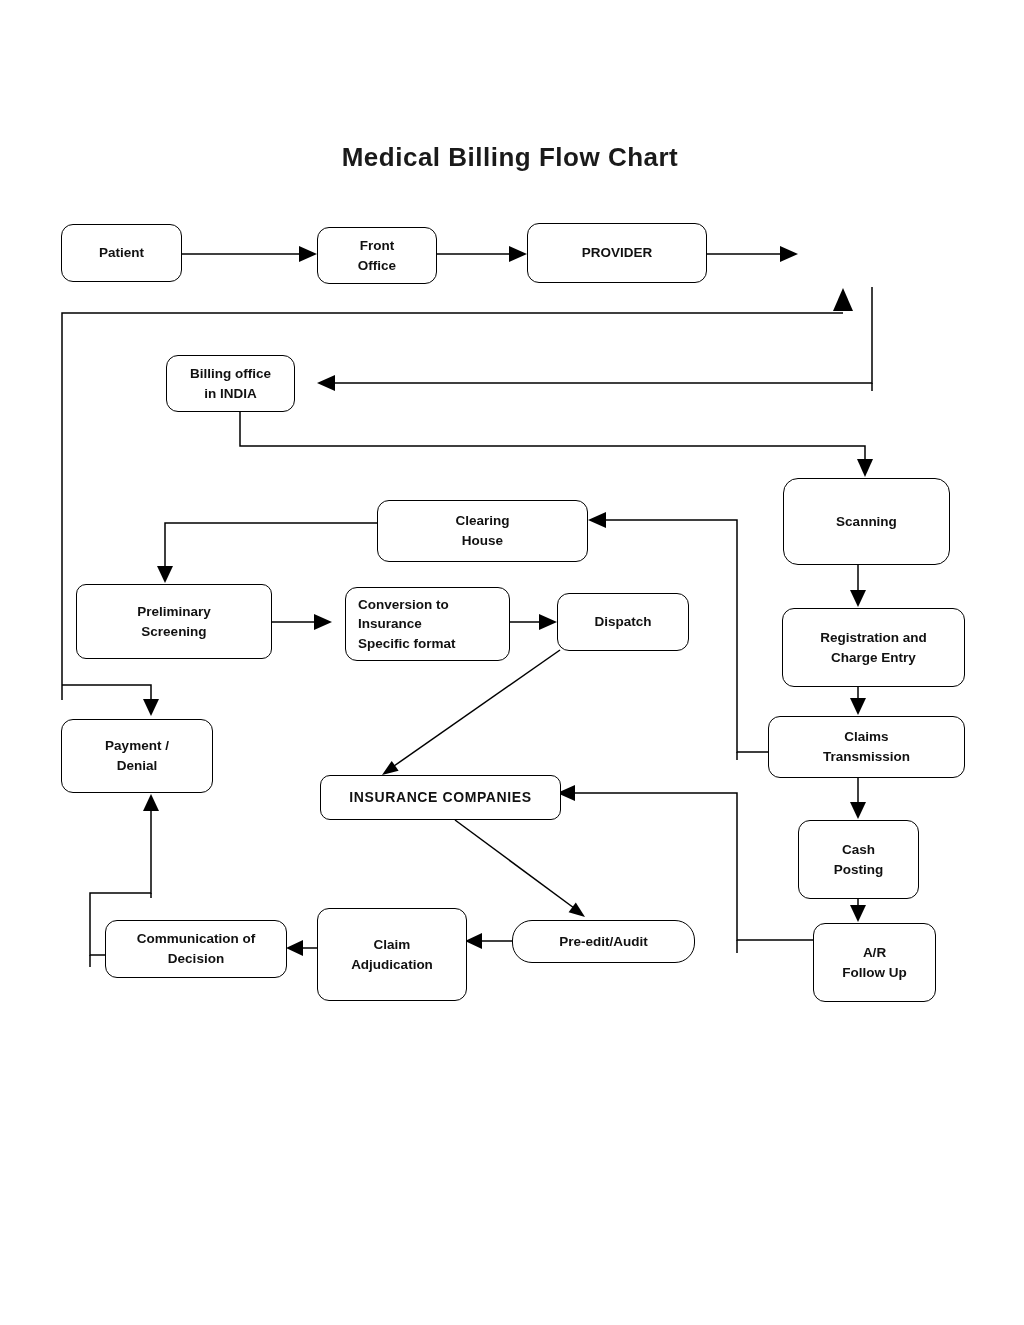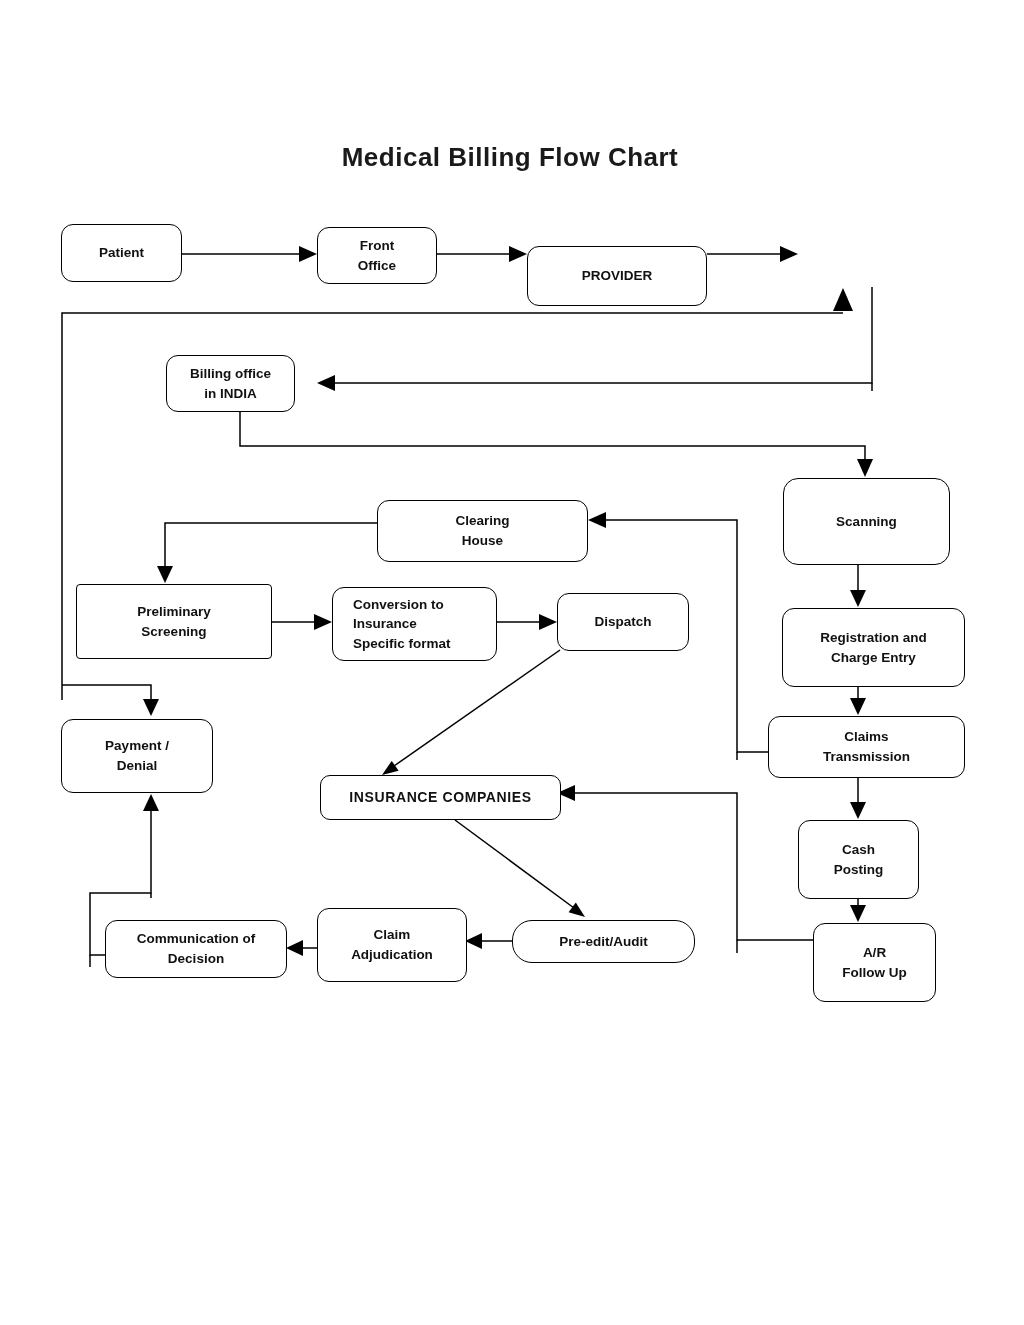--- a/index.html
+++ b/index.html
@@ -13,43 +13,43 @@
     box-sizing:border-box;text-align:center;font-size:26px;font-weight:bold;
     color:#1a1a1a;letter-spacing:0.5px;padding-left:36px;
   }
   .node{
     position:absolute;box-sizing:border-box;background:#ffffff;
     border:1.6px solid #000000;border-radius:12px;
     display:flex;align-items:center;justify-content:center;
     text-align:center;font-weight:bold;font-size:13.5px;line-height:1.45;
     color:#111111;white-space:pre-line;
   }
-  .node.sharp{border-radius:4px;border-width:1px;}
-  .node.align-left{justify-content:flex-start;text-align:left;padding-left:20px;}
+  .node.sharp{border-radius:10px;border-width:1px;}
+  .node.align-left{justify-content:flex-start;text-align:left;padding-left:12px;margin-left:13px;}
   .node.caps{font-size:14px;letter-spacing:0.6px;}
 
   
   #n-patient{left:61px;top:224px;width:121px;height:58px;}
   #n-front-office{left:317px;top:227px;width:120px;height:57px;}
-  #n-provider{left:527px;top:223px;width:180px;height:60px;margin-top:23px;}
+  #n-provider{left:527px;top:223px;width:180px;height:60px;}
   #n-billing-us{left:798px;top:223px;width:165px;height:64px;}
   #n-billing-india{left:166px;top:355px;width:129px;height:57px;}
   #n-scanning{left:783px;top:478px;width:167px;height:87px;border-radius:15px;}
   #n-clearing-house{left:377px;top:500px;width:211px;height:62px;}
   #n-preliminary-screening{left:76px;top:584px;width:196px;height:75px;}
   #n-conversion{left:332px;top:587px;width:165px;height:74px;}
   #n-dispatch{left:557px;top:593px;width:132px;height:58px;}
   #n-registration{left:782px;top:608px;width:183px;height:79px;}
   #n-claims-transmission{left:768px;top:716px;width:197px;height:62px;}
   #n-payment-denial{left:61px;top:719px;width:152px;height:74px;}
   #n-insurance-companies{left:320px;top:775px;width:241px;height:45px;border-radius:10px;}
   #n-cash-posting{left:798px;top:820px;width:121px;height:79px;}
   #n-ar-follow-up{left:813px;top:923px;width:123px;height:79px;}
   #n-communication{left:105px;top:920px;width:182px;height:58px;}
-  #n-claim-adjudication{left:317px;top:908px;width:150px;height:74px;}
+  #n-claim-adjudication{left:317px;top:908px;width:150px;height:93px;}
   #n-pre-edit-audit{left:512px;top:920px;width:183px;height:43px;border-radius:20px;}
 </style>
 </head>
 <body>
 
 <div id="canvas">
 
   <svg id="edge-layer" viewBox="0 0 1024 1325" xmlns="http://www.w3.org/2000/svg" fill="none" stroke="#000000" stroke-width="1.5">
 
     <line x1="182" y1="254" x2="301" y2="254"></line>

